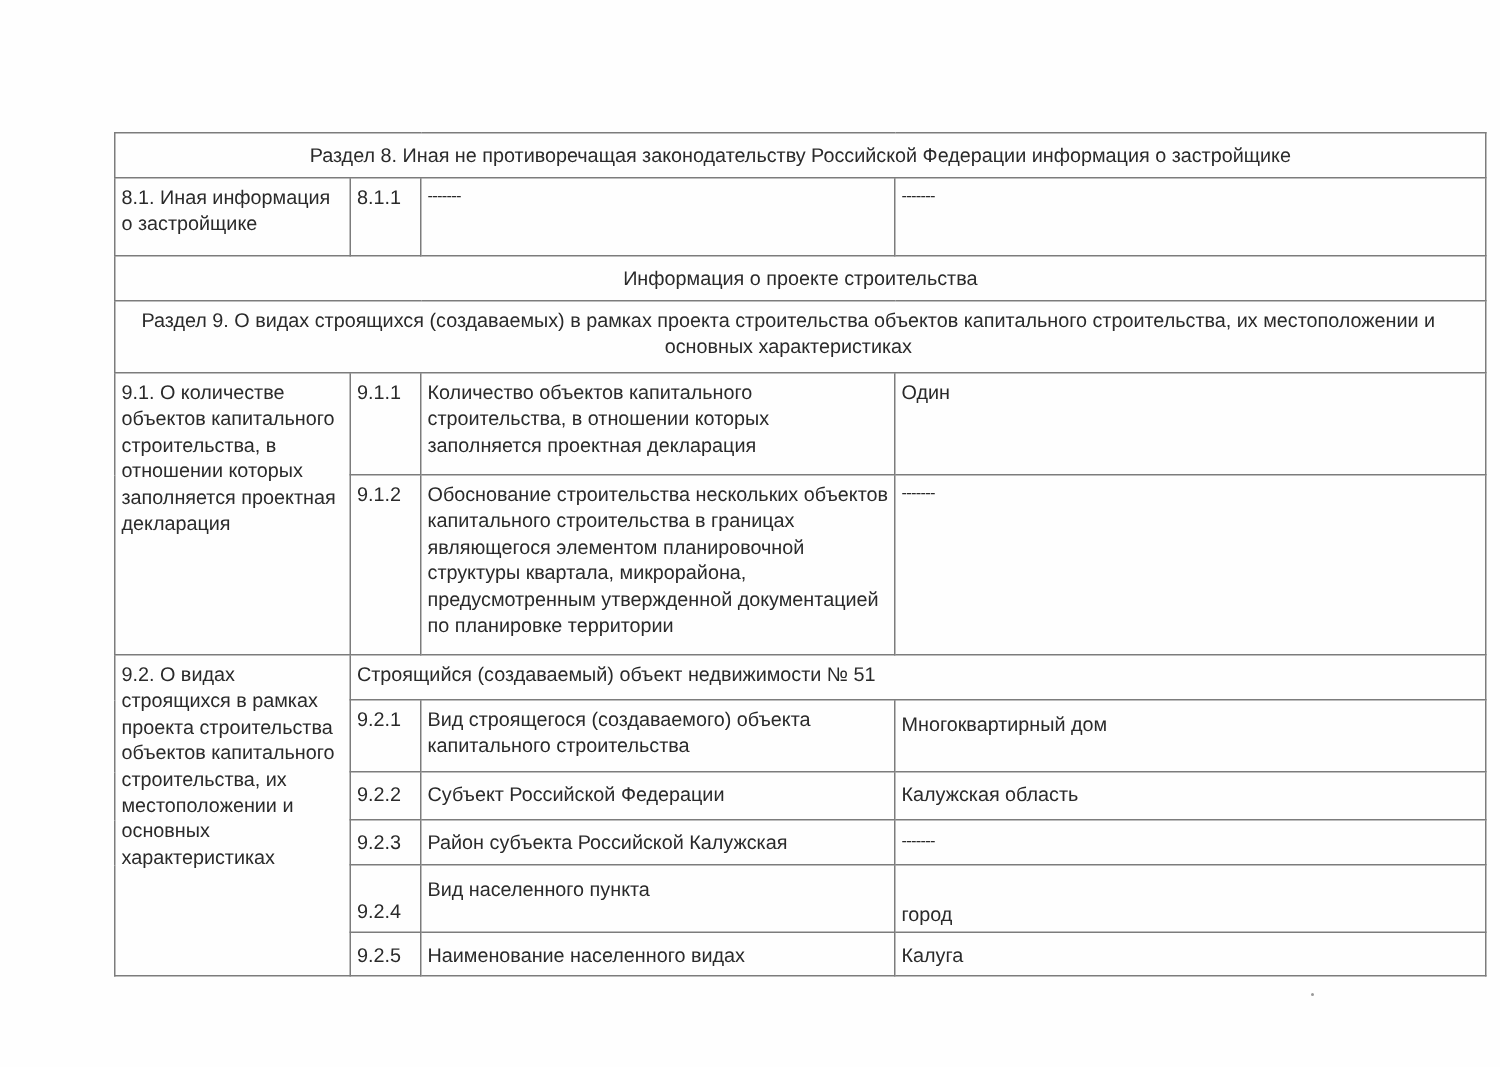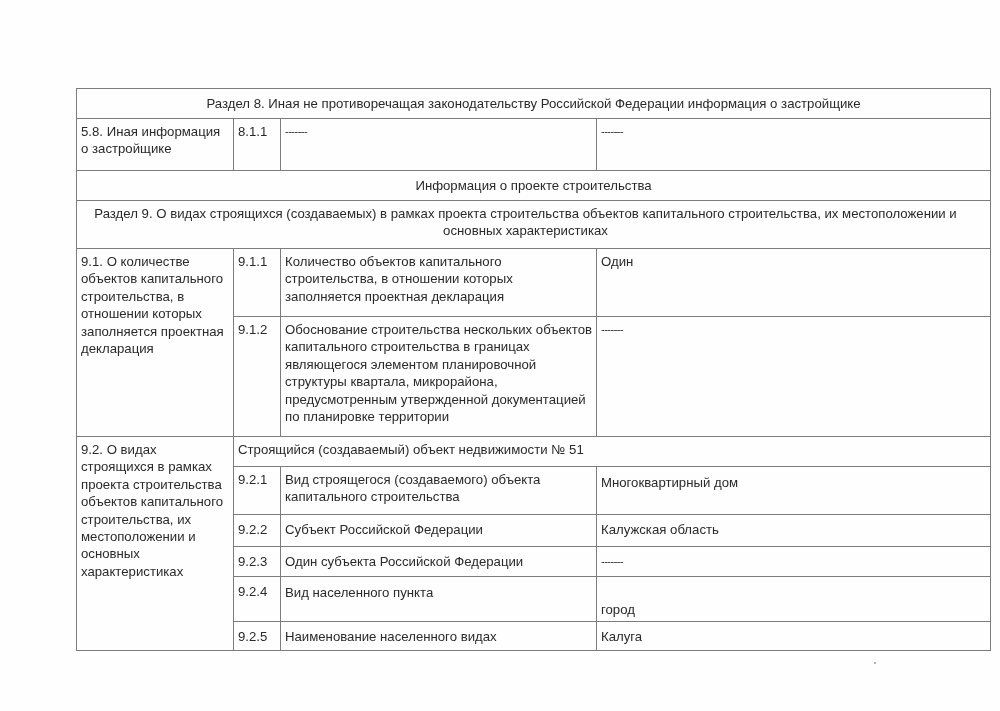--- a/index.html
+++ b/index.html
@@ -52,21 +52,21 @@
       <col style="width:316px">
       <col style="width:394px">
     </colgroup>
 
     <tbody>
         <tr style="height:30px">
       <td colspan="4" class="center" style="padding-top:6px">Раздел 8. Иная не противоречащая законодательству Российской Федерации информация о застройщике</td>
     </tr>
 
     <tr style="height:52px">
-      <td>5.8. Иная информация о застройщике</td>
+      <td>8.1. Иная информация о застройщике</td>
       <td>8.1.1</td>
       <td class="dash">-------</td>
       <td class="dash">-------</td>
     </tr>
 
     <tr style="height:30px">
       <td colspan="4" class="center" style="padding-top:6px">Информация о проекте строительства</td>
     </tr>
 
     <tr style="height:48px">
@@ -98,26 +98,26 @@
     </tr>
 
     <tr style="height:32px">
       <td style="padding-top:6px">9.2.2</td>
       <td style="padding-top:6px">Субъект Российской Федерации</td>
       <td style="padding-top:6px">Калужская область</td>
     </tr>
 
     <tr style="height:30px">
       <td style="padding-top:6px">9.2.3</td>
-      <td style="padding-top:6px">Один субъекта Российской Федерации</td>
+      <td style="padding-top:6px">Район субъекта Российской Калужская</td>
       <td class="dash" style="padding-top:6px">-------</td>
     </tr>
 
     <tr style="height:31px">
-      <td style="padding-top:6px">9.2.4</td>
+      <td style="padding-top:22px">9.2.4</td>
       <td style="padding-top:7px">Вид населенного пункта</td>
       <td style="padding-top:24px">город</td>
     </tr>
 
     <tr style="height:29px">
       <td style="padding-top:6px">9.2.5</td>
       <td style="padding-top:6px">Наименование населенного видах</td>
       <td style="padding-top:6px">Калуга</td>
     </tr>
   </tbody>

